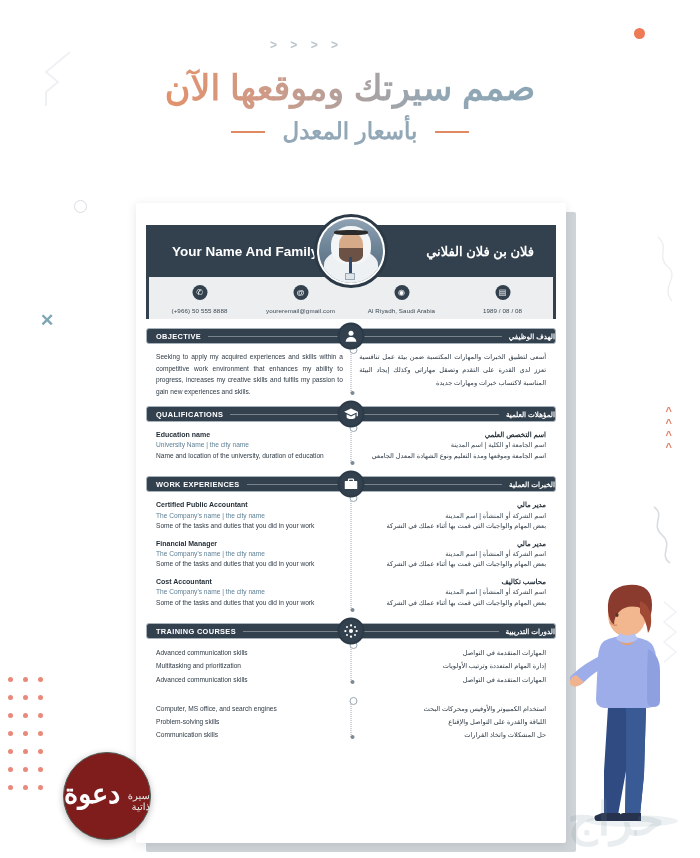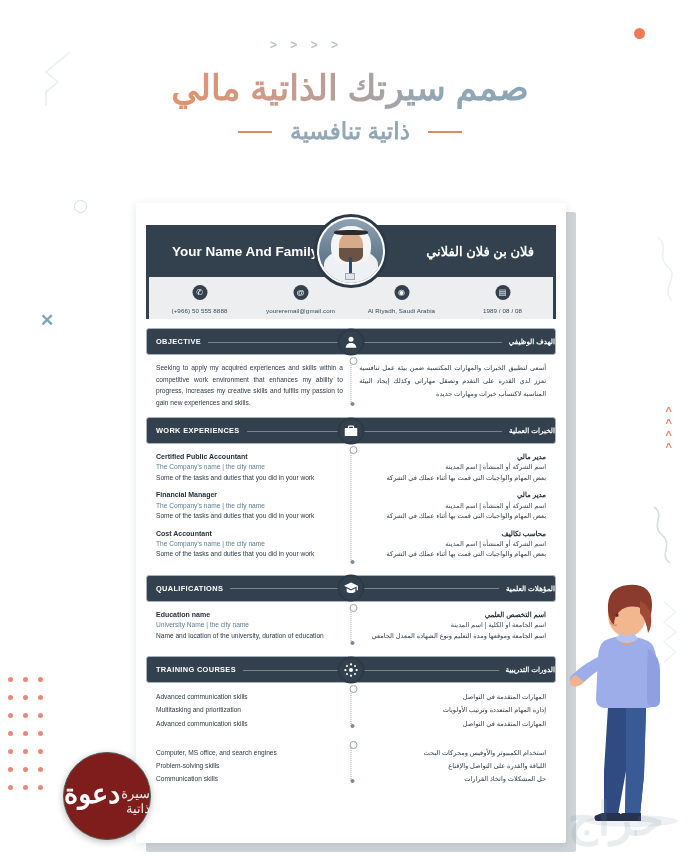--- a/index.html
+++ b/index.html
@@ -114,21 +114,21 @@
   .contact-item .cico {
     position: absolute; left: 50%; top: -22px; transform: translateX(-50%);
     width: 15px; height: 15px; border-radius: 50%; background: #33414f;
     color: #fff; font-size: 8px; line-height: 15px; text-align: center;
   }
   .contact-item .ctxt { font-size: 6.2px; color: #3a4752; letter-spacing: .1px; }
 
   
   .section { margin: 9px 10px 0 10px; }
   .sec-bar {
-    position: relative; height: 27px; background: #33414f;
+    position: relative; height: 16px; background: #33414f;
     border: 1px solid #a9b3bb; border-radius: 3px;
     display: flex; align-items: center;
   }
   .sec-bar::after {
     content: ""; position: absolute; left: 8px; right: 8px; top: 50%;
     height: 1px; background: rgba(255,255,255,.35);
   }
   .sec-en {
     color: #fff; font-size: 7.4px; font-weight: 700; letter-spacing: .35px;
     padding-left: 9px; position: relative; z-index: 2;
@@ -183,21 +183,21 @@
 
   
   .logo-badge {
     position: absolute; left: 63px; top: 752px; width: 88px; height: 88px;
     border-radius: 50%; background: #7f1d1d;
     box-shadow: 0 2px 7px rgba(0,0,0,.28);
     display: flex; flex-direction: row; align-items: center; justify-content: center;
     border: 1.5px solid #4e5f57;
   }
   .logo-ar { color: #fff; font-size: 27px; font-weight: 700; direction: rtl; line-height: 1; margin-top: -4px; }
-  .logo-sub { color: #e7ece9; font-size: 13px; direction: rtl; margin-top: 9px; letter-spacing: .2px; }
+  .logo-sub { color: #e7ece9; font-size: 10px; direction: rtl; margin-top: 9px; letter-spacing: .2px; }
 
   
   .watermark {
     position: absolute; right: 36px; bottom: 16px;
     font-size: 46px; font-weight: 700; color: rgba(120,140,158,.16);
     direction: rtl; letter-spacing: 1px; line-height: 1;
   }
 </style>
 </head>
 <body>
@@ -223,24 +223,24 @@
   <span></span><span></span><span></span><br>
   <span></span><span></span><span></span><br>
   <span></span><span></span><span></span><br>
   <span></span><span></span><span></span><br>
   <span></span><span></span><span></span><br>
   <span></span><span></span><span></span><br>
   <span></span><span></span><span></span>
 </div>
 
 <div class="headline">
-  <div class="headline-main">صمم سيرتك الذاتية مالي</div>
+  <div class="headline-main">صمم سيرتك وموقعها الآن</div>
   <div class="headline-sub">
     <span class="headline-rule l"></span>
-    <span>ذاتية تنافسية</span>
+    <span>بأسعار المعدل</span>
     <span class="headline-rule r"></span>
   </div>
 </div>
 
 <div class="sheet-shadow"></div>
 <div class="sheet">
 
   <div class="res-header">
     <div class="res-name-en">Your Name And Family</div>
     <div class="res-name-ar">فلان بن فلان الفلاني</div>
@@ -293,69 +293,20 @@
         <p class="p-en">Seeking to apply my acquired experiences and skills within a competitive work environment that enhances my ability to progress, increases my creative skills and fulfils my passion to gain new experiences and skills.</p>
       </div>
       <div class="col-ar">
         <p class="p-ar">أسعى لتطبيق الخبرات والمهارات المكتسبة ضمن بيئة عمل تنافسية تعزز لدي القدرة على التقدم وتصقل مهاراتي وكذلك إيجاد البيئة المناسبة لاكتساب خبرات ومهارات جديدة</p>
       </div>
     </div>
   </div>
 
   <div class="section">
     <div class="sec-bar">
-      <span class="sec-en">WORK EXPERIENCES</span>
-      <span class="sec-ar">الخبرات العملية</span>
-      <div class="sec-icon">
-        <svg viewBox="0 0 24 24">
-            <path d="M9 3h6a2 2 0 012 2v2h4a1 1 0 011 1v11a1 1 0 01-1 1H3a1 1 0 01-1-1V8a1 1 0 011-1h4V5a2 2 0 012-2zm0 4h6V5H9z"></path>
-          </svg>
-      </div>
-    </div>
-    <div class="sec-body">
-      <div class="mid-line"></div>
-      <div class="col-en">
-        <div class="item">
-          <div class="item-title">Certified Public Accountant</div>
-          <div class="item-sub">The Company's name | the city name</div>
-          <div class="item-desc">Some of the tasks and duties that you did in your work</div>
-        </div>
-        <div class="item">
-          <div class="item-title">Financial Manager</div>
-          <div class="item-sub">The Company's name | the city name</div>
-          <div class="item-desc">Some of the tasks and duties that you did in your work</div>
-        </div>
-        <div class="item">
-          <div class="item-title">Cost Accountant</div>
-          <div class="item-sub">The Company's name | the city name</div>
-          <div class="item-desc">Some of the tasks and duties that you did in your work</div>
-        </div>
-      </div>
-      <div class="col-ar">
-        <div class="item">
-          <div class="item-title">مدير مالي</div>
-          <div class="item-sub-dark">اسم الشركة أو المنشأة | اسم المدينة</div>
-          <div class="item-desc">بعض المهام والواجبات التي قمت بها أثناء عملك في الشركة</div>
-        </div>
-        <div class="item">
-          <div class="item-title">مدير مالي</div>
-          <div class="item-sub-dark">اسم الشركة أو المنشأة | اسم المدينة</div>
-          <div class="item-desc">بعض المهام والواجبات التي قمت بها أثناء عملك في الشركة</div>
-        </div>
-        <div class="item">
-          <div class="item-title">محاسب تكاليف</div>
-          <div class="item-sub-dark">اسم الشركة أو المنشأة | اسم المدينة</div>
-          <div class="item-desc">بعض المهام والواجبات التي قمت بها أثناء عملك في الشركة</div>
-        </div>
-      </div>
-    </div>
-  </div>
-
-  <div class="section">
-    <div class="sec-bar">
       <span class="sec-en">QUALIFICATIONS</span>
       <span class="sec-ar">المؤهلات العلمية</span>
       <div class="sec-icon">
         <svg viewBox="0 0 24 24">
             <path d="M12 3L1 8.5l11 5.5 9-4.5v6h2v-7z"></path>
             <path d="M5 12.5V17c0 1.7 3.1 3 7 3s7-1.3 7-3v-4.5l-7 3.5z"></path>
           </svg>
       </div>
     </div>
     <div class="sec-body">
@@ -365,20 +316,69 @@
           <div class="item-title">Education name</div>
           <div class="item-sub">University Name | the city name</div>
           <div class="item-desc">Name and location of the university, duration of education</div>
         </div>
       </div>
       <div class="col-ar">
         <div class="item">
           <div class="item-title">اسم التخصص العلمي</div>
           <div class="item-sub-dark">اسم الجامعة او الكلية | اسم المدينة</div>
           <div class="item-desc">اسم الجامعة وموقعها ومدة التعليم ونوع الشهادة المعدل الجامعي</div>
+        </div>
+      </div>
+    </div>
+  </div>
+
+  <div class="section">
+    <div class="sec-bar">
+      <span class="sec-en">WORK EXPERIENCES</span>
+      <span class="sec-ar">الخبرات العملية</span>
+      <div class="sec-icon">
+        <svg viewBox="0 0 24 24">
+            <path d="M9 3h6a2 2 0 012 2v2h4a1 1 0 011 1v11a1 1 0 01-1 1H3a1 1 0 01-1-1V8a1 1 0 011-1h4V5a2 2 0 012-2zm0 4h6V5H9z"></path>
+          </svg>
+      </div>
+    </div>
+    <div class="sec-body">
+      <div class="mid-line"></div>
+      <div class="col-en">
+        <div class="item">
+          <div class="item-title">Certified Public Accountant</div>
+          <div class="item-sub">The Company's name | the city name</div>
+          <div class="item-desc">Some of the tasks and duties that you did in your work</div>
+        </div>
+        <div class="item">
+          <div class="item-title">Financial Manager</div>
+          <div class="item-sub">The Company's name | the city name</div>
+          <div class="item-desc">Some of the tasks and duties that you did in your work</div>
+        </div>
+        <div class="item">
+          <div class="item-title">Cost Accountant</div>
+          <div class="item-sub">The Company's name | the city name</div>
+          <div class="item-desc">Some of the tasks and duties that you did in your work</div>
+        </div>
+      </div>
+      <div class="col-ar">
+        <div class="item">
+          <div class="item-title">مدير مالي</div>
+          <div class="item-sub-dark">اسم الشركة أو المنشأة | اسم المدينة</div>
+          <div class="item-desc">بعض المهام والواجبات التي قمت بها أثناء عملك في الشركة</div>
+        </div>
+        <div class="item">
+          <div class="item-title">مدير مالي</div>
+          <div class="item-sub-dark">اسم الشركة أو المنشأة | اسم المدينة</div>
+          <div class="item-desc">بعض المهام والواجبات التي قمت بها أثناء عملك في الشركة</div>
+        </div>
+        <div class="item">
+          <div class="item-title">محاسب تكاليف</div>
+          <div class="item-sub-dark">اسم الشركة أو المنشأة | اسم المدينة</div>
+          <div class="item-desc">بعض المهام والواجبات التي قمت بها أثناء عملك في الشركة</div>
         </div>
       </div>
     </div>
   </div>
 
   <div class="section">
     <div class="sec-bar">
       <span class="sec-en">TRAINING COURSES</span>
       <span class="sec-ar">الدورات التدريبية</span>
       <div class="sec-icon">

